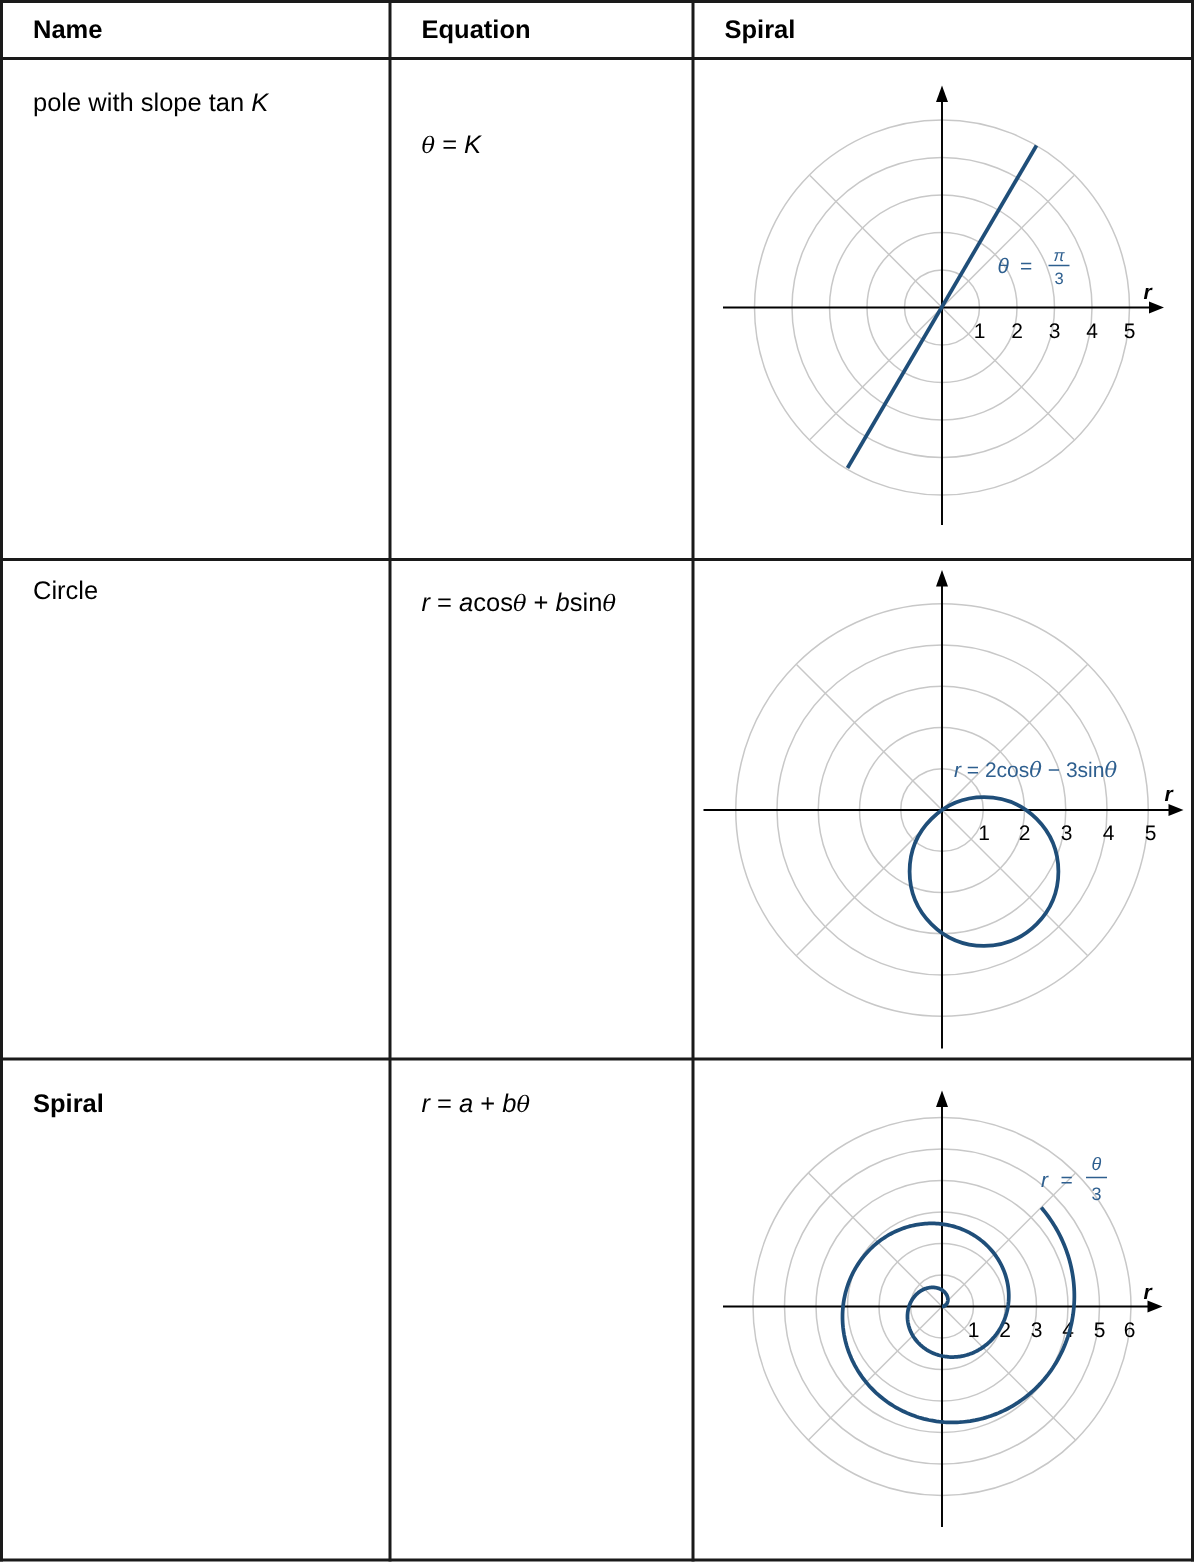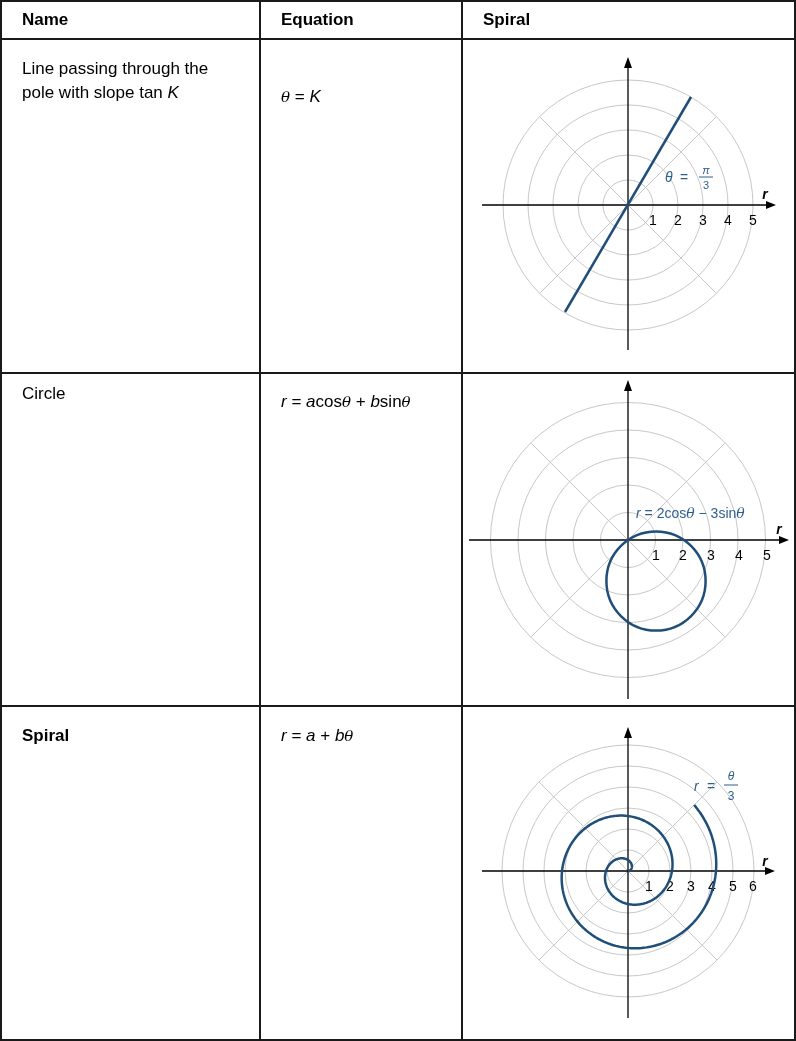--- a/index.html
+++ b/index.html
@@ -29,21 +29,20 @@
   <div class="vline" style="left:0;"></div>
   <div class="vline" style="left:259px;"></div>
   <div class="vline" style="left:461px;"></div>
   <div class="vline" style="left:794px;"></div>
 
   <div class="cell-text hdr" style="left:22px; top:8px;">Name</div>
   <div class="cell-text hdr" style="left:281px; top:8px;">Equation</div>
   <div class="cell-text hdr" style="left:483px; top:8px;">Spiral</div>
 
   <div class="cell-text" style="left:22px; top:57px;">
-    <div>Line passing through the</div>
     <div><span>pole with slope tan </span><i>K</i></div>
   </div>
   <div class="cell-text eq" style="left:281px; top:57px;margin-top:28px;">
     <span class="th">θ</span><span> = </span><i>K</i>
   </div>
 
   <div class="cell-text" style="left:22px; top:382px;">Circle</div>
   <div class="cell-text eq" style="left:281px; top:390px;text-align:center;">
     <i>r</i><span> = </span><i>a</i><span>cos</span><span class="th">θ</span><span> + </span><i>b</i><span>sin</span><span class="th">θ</span>
   </div>

